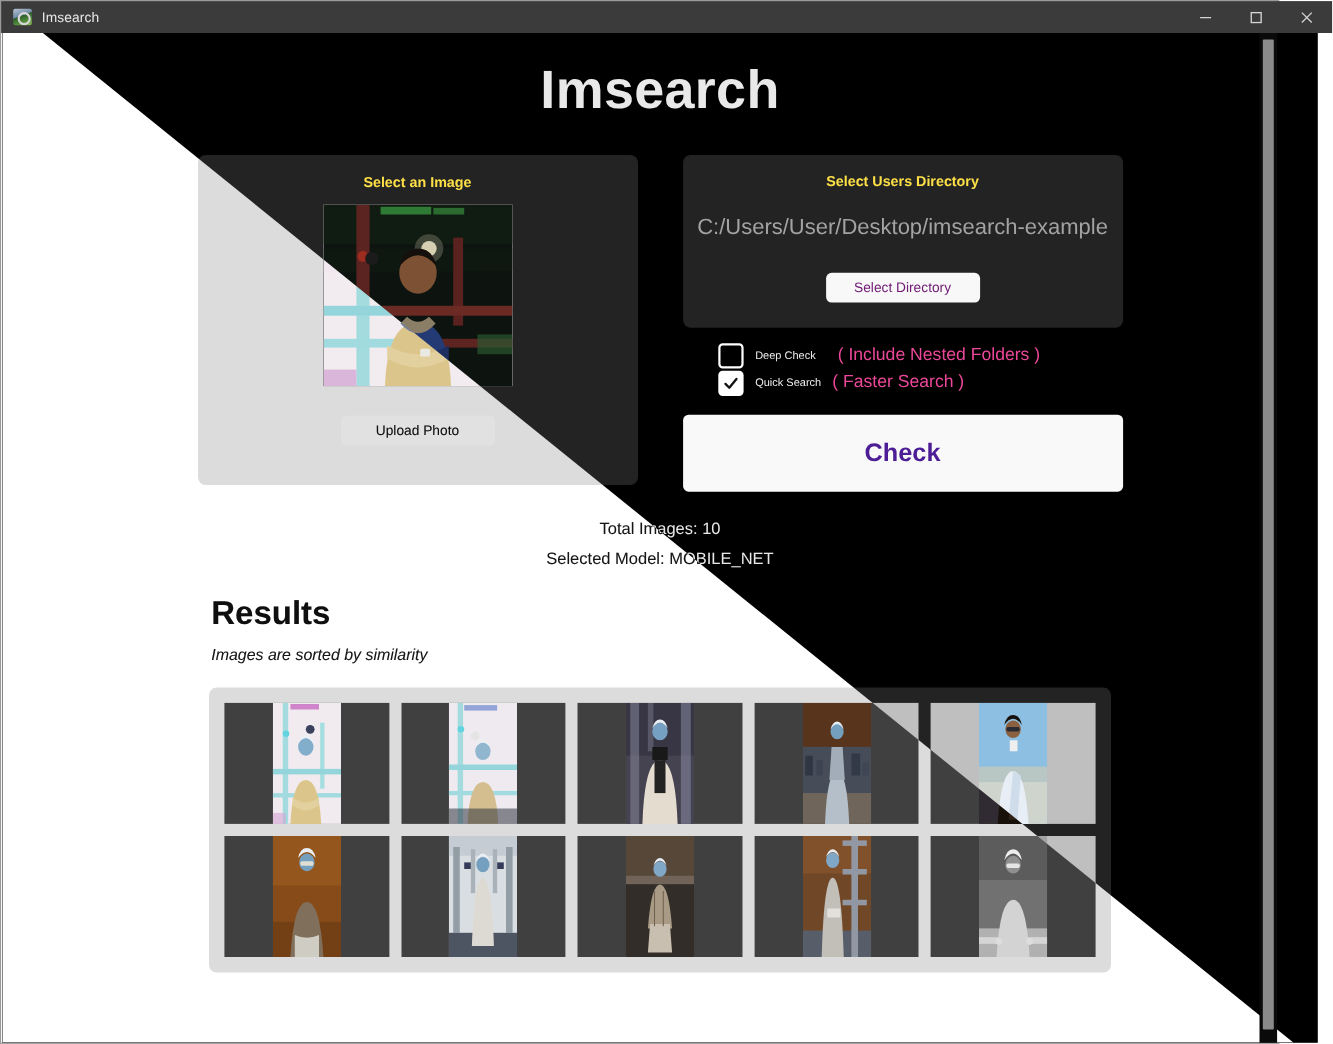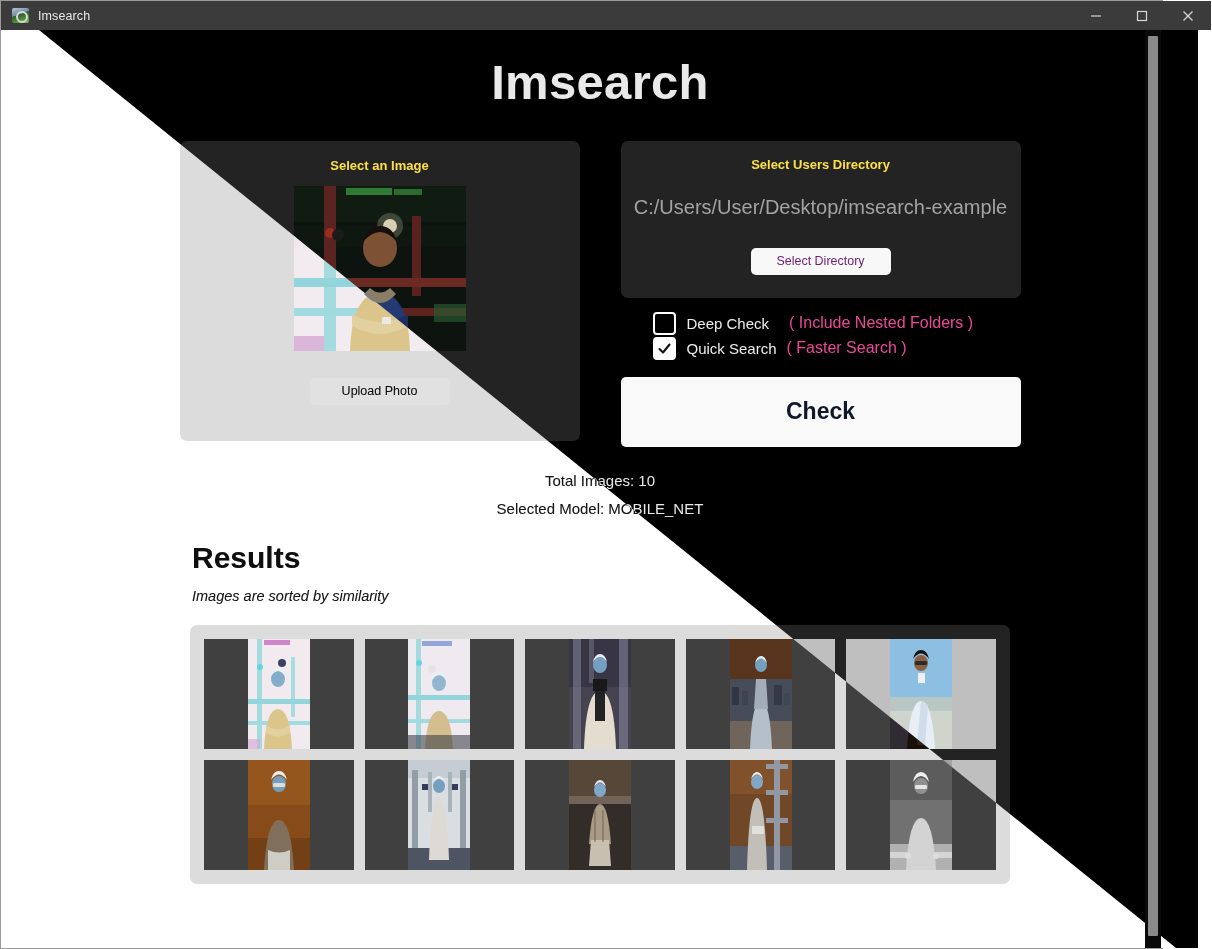--- a/index.html
+++ b/index.html
@@ -204,38 +204,38 @@
     cursor: pointer;
   }
   .chk-box.checked {
     background: #ffffff;
     border-color: #ffffff;
   }
   .chk-box.checked svg { display: block; }
   .chk-box svg { display: none; }
   .chk-label {
     color: #ededed;
-    font-size: 15px;
+    font-size: 10px;
     margin-left: 11px;
     white-space: nowrap;
   }
   .chk-hint {
     color: #ec4899;
     font-size: 16px;
     margin-left: 20px;
     white-space: nowrap;
   }
   .chk-row.second .chk-hint { margin-left: 10px; }
 
   #check-btn {
     margin-top: 17px;
     width: 400px;
     height: 70px;
     background: #f9f9f9;
-    color: #0f172a;
+    color: #4c1d95;
     font-size: 23px;
     font-weight: bold;
     border: none;
     border-radius: 5px;
     cursor: pointer;
     font-family: "Liberation Sans", sans-serif;
   }
 
   
   #status {

